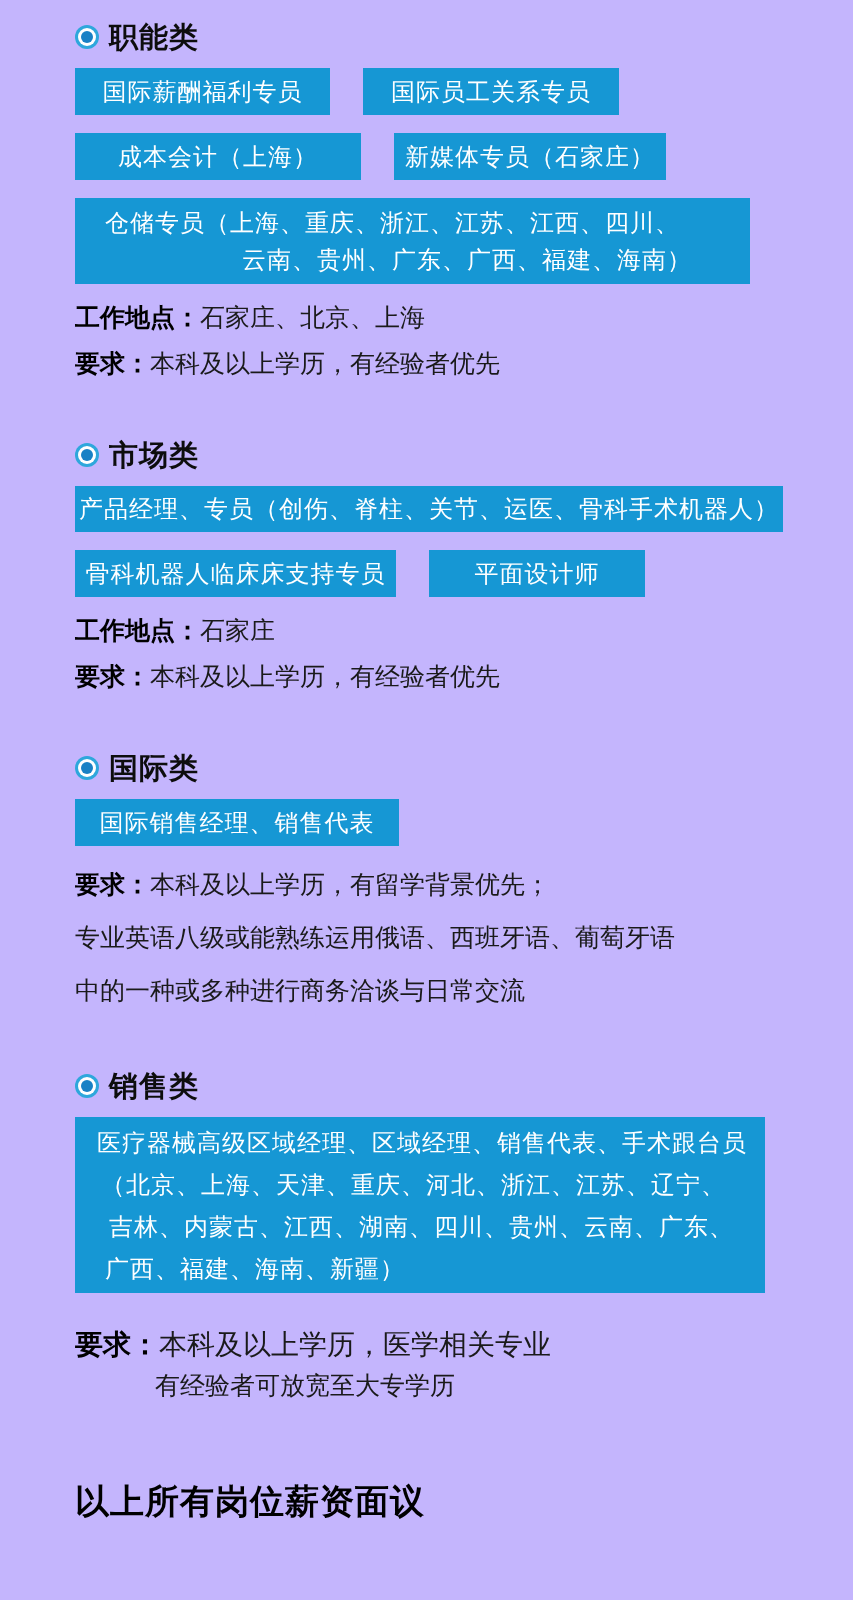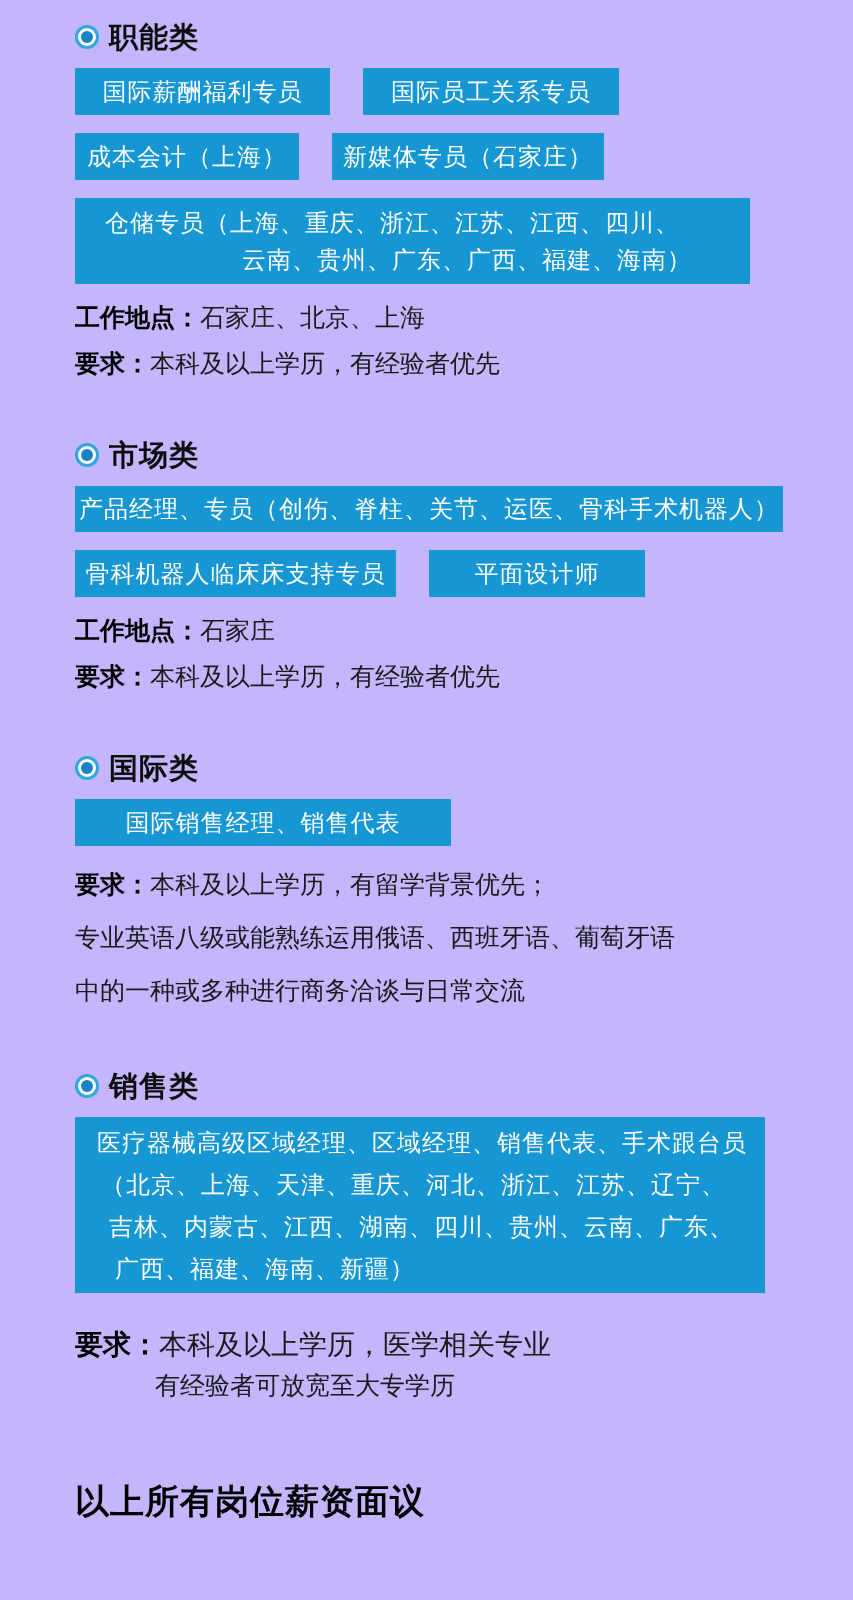--- a/index.html
+++ b/index.html
@@ -17,40 +17,40 @@
   .sec-title { font-size:29px; line-height:34px; font-weight:bold; color:#0d0d0d; letter-spacing:1px; }
 
   
   .row { display:flex; gap:33px; margin-bottom:18px; }
   .badge { display:flex; align-items:center; justify-content:center;
            height:47px; background:#1697d4; color:#ffffff; font-size:24px;
            letter-spacing:1px; box-sizing:border-box; }
   .s1r1b1 { width:255px; }
   .s1r1b2 { width:256px; }
   .s1r2b1 { width:670px; height:46px; }
-  .s1r3b1 { width:224px; }
+  .s1r3b1 { width:286px; }
   .s1r3b2 { width:272px; }
   .s2r1b1 { width:708px; height:46px;font-family:Liberation Mono, monospace; }
   .s2r2b1 { width:321px; }
   .s2r2b2 { width:216px; }
-  .s3r1b1 { width:376px; }
+  .s3r1b1 { width:324px; }
 
   
   .block { background:#1697d4; color:#ffffff; font-size:24px; letter-spacing:1px;
            box-sizing:border-box; margin-bottom:18px; }
   .s1block { width:675px; padding:6px 0; }
   .s1block .bl { line-height:37px; }
   .s1block .l1 { padding-left:30px; }
   .s1block .l2 { padding-left:167px; }
   .s4block { width:690px; padding:5px 0 3px; }
   .s4block .bl { line-height:42px; }
   .s4block .l1 { padding-left:22px; }
   .s4block .l2 { padding-left:26px; }
   .s4block .l3 { padding-left:34px; }
-  .s4block .l4 { padding-left:40px; }
+  .s4block .l4 { padding-left:30px; }
 
   
   .info { margin-top:16px; }
   .info-line { font-size:25px; line-height:30px; color:#1a1a1a; margin-bottom:6px;margin-top:16px; }
   .lbl { font-weight:bold; color:#000000; }
   .req-multi { margin-top:20px; }
   .req-multi .info-line { line-height:37px; margin-bottom:0; }
   .s4req { margin-top:36px; }
   .s4req .line1 { font-size:28px; line-height:32px; color:#1a1a1a; }
   .s4req .line2 { font-size:25px; line-height:32px; color:#1a1a1a; padding-left:80px; margin-top:8px; }

